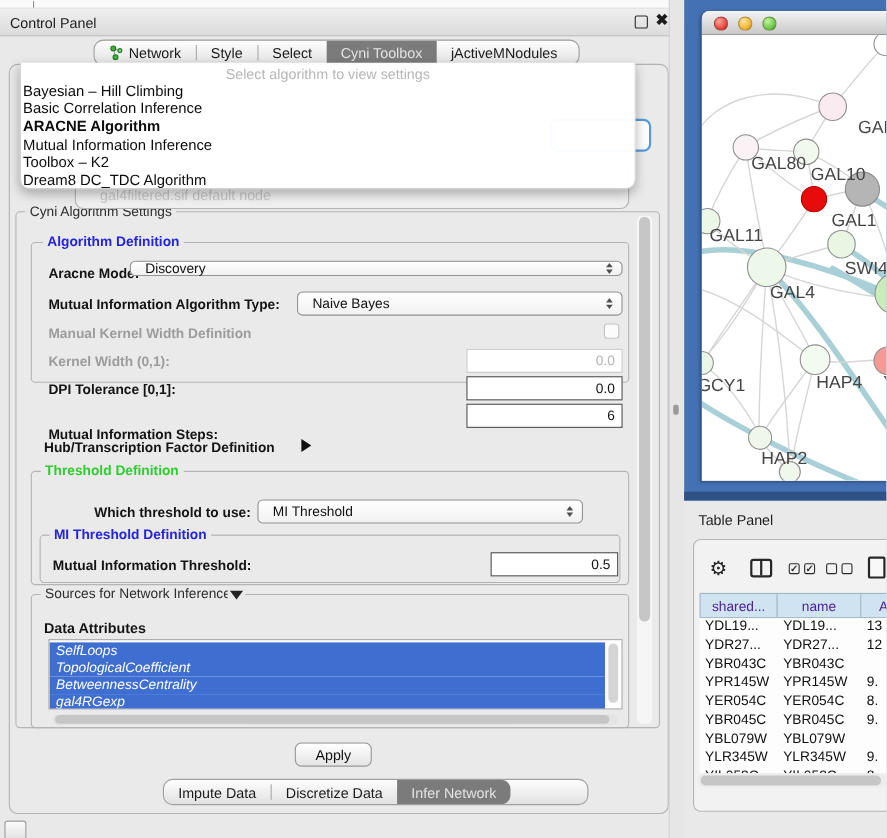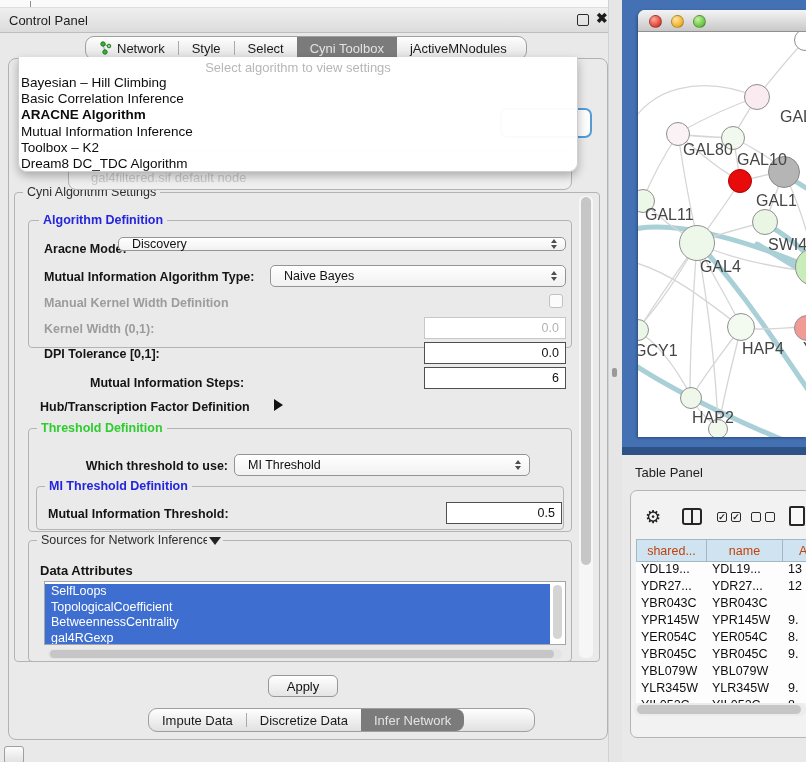--- a/index.html
+++ b/index.html
@@ -48,21 +48,21 @@
   .arrows .up { border-bottom:4.5px solid #4e4e4e; }
   .arrows .down { border-top:4.5px solid #4e4e4e; }
 
   .input { background:#fff; border:1px solid #4f4f4f; font-size:12.5px; color:#101010; display:flex; align-items:center; justify-content:flex-end; padding-right:6px; }
   .input.disabled { border-color:#c7c7c7; color:#b3b3b3; }
   .checkbox { width:14px; height:14px; background:#fbfbfb; border:1px solid #c2c2c2; border-radius:3px; }
 
   .tri-right { display:inline-block; width:0; height:0; border-top:6px solid transparent; border-bottom:6px solid transparent; border-left:9px solid #111; }
   .tri-down { display:inline-block; width:0; height:0; border-left:6px solid transparent; border-right:6px solid transparent; border-top:8px solid #222; }
 
-  .listbox { background:#fff; border:1px solid #a6a6a6; overflow:hidden; }
+  .listbox { background:#fff; border:1px solid #a6a6a6; overflow:hidden;font-style:italic; }
   .listrow { height:15.5px; line-height:15.5px; font-size:12.5px; color:#fff; padding-left:6px; white-space:nowrap; }
 
   .vtrack { background:#f1f1f1; border-radius:5px; }
   .thumb { background:#c6c6c6; border-radius:5px; }
   .htrack { background:#e4e4e4; border-radius:5px; }
 
   .apply-btn { background:linear-gradient(#ffffff,#e4e4e4); border:1px solid #979797; border-radius:6px; font-size:13px; color:#111; display:flex; align-items:center; justify-content:center; }
 
   
   .divider { left:608px; top:0; width:14px; height:762px; background:#e6e6e6; border-left:1px solid #d2d2d2; }
@@ -82,21 +82,21 @@
   .nlabel { position:absolute; font-size:16px; color:#454545; white-space:nowrap; }
 
   
   .tp-title { left:635px; top:465px; font-size:13px; color:#1e1e1e; }
   .tp-box { left:630px; top:490px; width:182px; height:248px; background:#f2f2f2; border:1px solid #b5b5b5; border-radius:7px; }
   .gear { font-size:18px; color:#222; }
   .colicon { width:20px; height:17px; border:2px solid #262626; border-radius:3px; }
   .colicon i { display:block; width:2px; height:100%; background:#262626; margin:0 auto; }
   .cb-ico { width:10px; height:10px; border:1.5px solid #2a2a2a; border-radius:2px; font-size:9px; line-height:8px; color:#2a2a2a; text-align:center; font-weight:bold; }
   .page-ico { width:16px; height:20px; border:2px solid #262626; border-radius:2px; background:#f8f8f8; }
-  .th { background:#cfe4f0; border:1px solid #a2b8c6; font-size:12.5px; color:#c2410c; display:flex; align-items:center; justify-content:center; white-space:nowrap; }
+  .th { background:#cfe4f0; border:1px solid #a2b8c6; font-size:12.5px; color:#4c1d95; display:flex; align-items:center; justify-content:center; white-space:nowrap; }
   .tbl-rows { background:#fdfdfd; overflow:hidden; }
   .trow { height:17px; display:flex; font-size:12.5px; color:#0e0e0e; }
   .trow .c1 { width:71px; padding-left:5px; white-space:nowrap; overflow:hidden; }
   .trow .c2 { width:76px; padding-left:5px; white-space:nowrap; overflow:hidden; }
   .trow .c3 { padding-left:5px; white-space:nowrap; }
 
   .mini-btn { left:4px; top:746px; width:20px; height:18px; border:1px solid #9e9e9e; border-radius:3px; background:linear-gradient(#fcfcfc,#e1e1e1); }
 </style>
 </head>
 <body>
@@ -190,21 +190,21 @@
   <span class="abs lbl disabled" style="left:44px; top:322px;">Kernel Width (0,1):</span>
   <div class="abs input disabled" style="left:424px; top:317px; width:142px; height:22px;">
     <span>0.0</span>
   </div>
 
   <span class="abs lbl" style="left:44px; top:347px;">DPI Tolerance [0,1]:</span>
   <div class="abs input" style="left:424px; top:342px; width:142px; height:22px;">
     <span>0.0</span>
   </div>
 
-  <span class="abs lbl" style="left:44px; top:376px;margin-left:46px;">Mutual Information Steps:</span>
+  <span class="abs lbl" style="left:44px; top:388px;">Mutual Information Steps:</span>
   <div class="abs input" style="left:424px; top:367px; width:142px; height:22px;">
     <span>6</span>
   </div>
 
   <span class="abs lbl" style="left:40px; top:400px;">Hub/Transcription Factor Definition</span>
   <span class="abs tri-right" style="left:274px; top:399px;"></span>
 
   <div class="abs fs" style="left:28px; top:428px; width:544px; height:104px;">
     <span class="legend green" style="left:8px;">Threshold Definition</span>
   </div>

